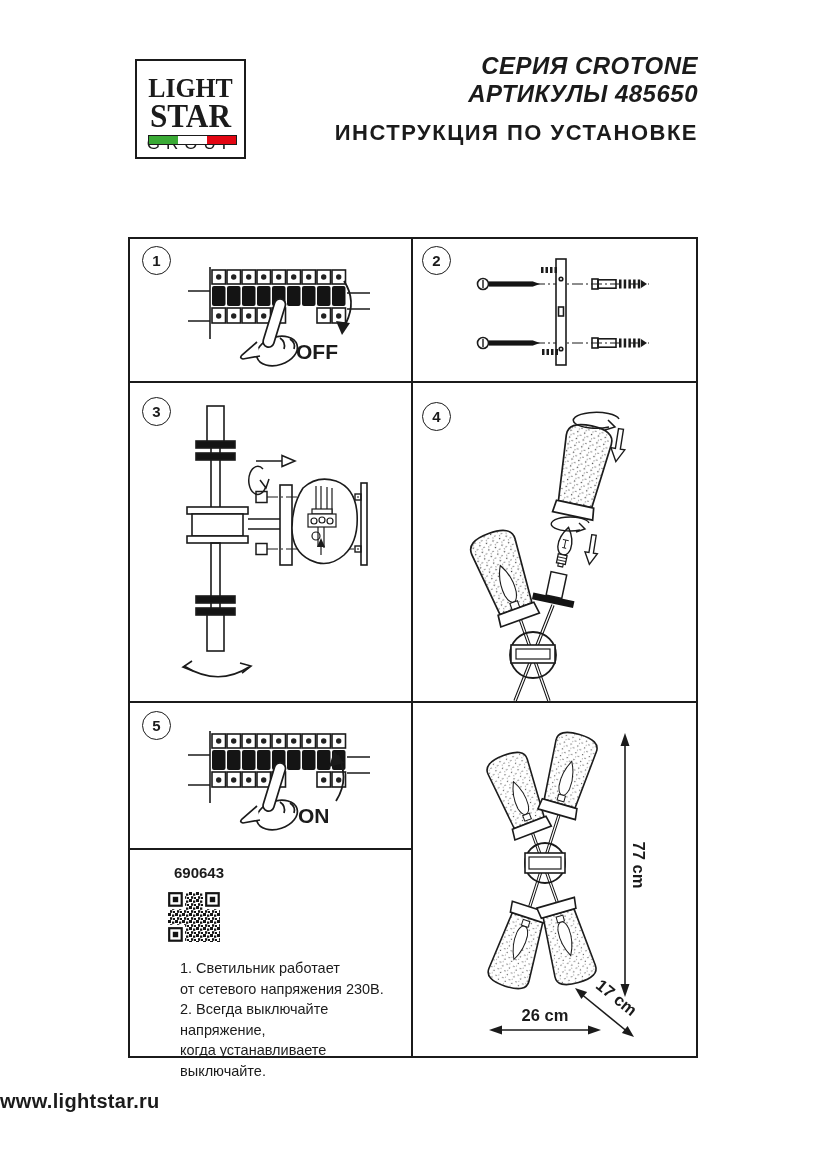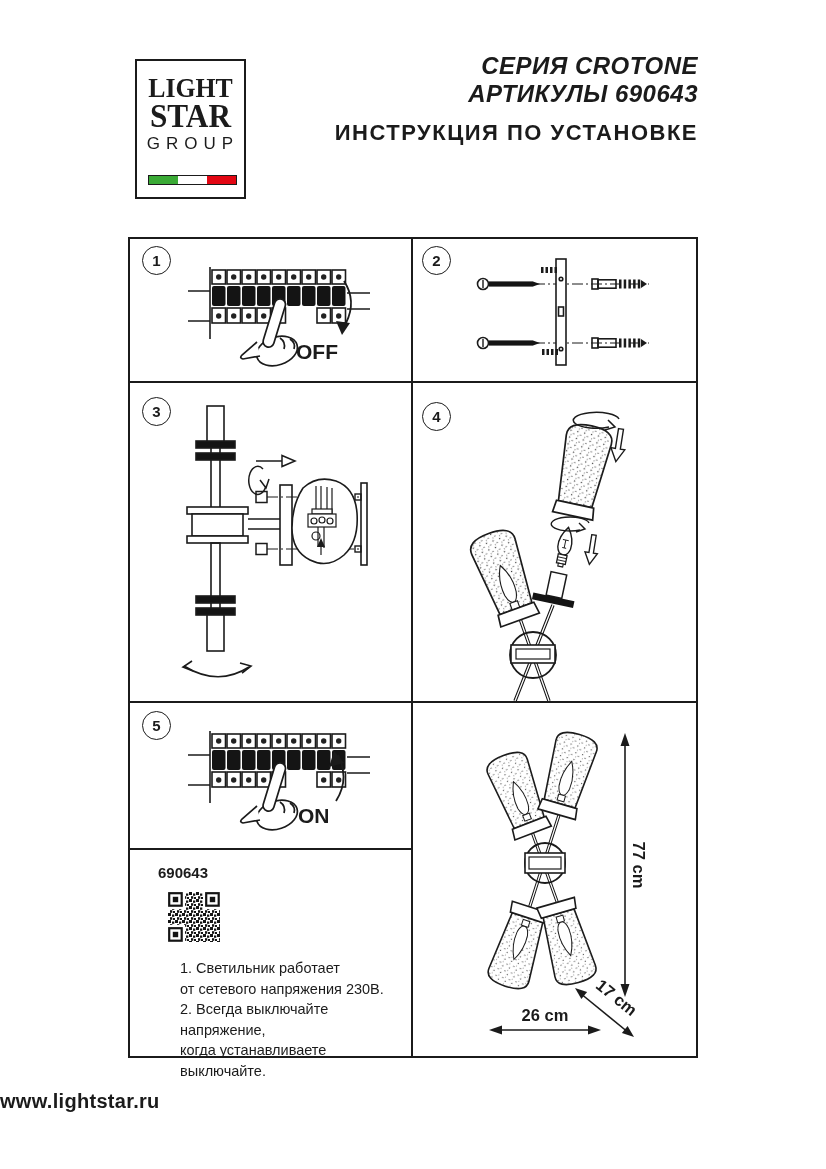--- a/index.html
+++ b/index.html
@@ -1,19 +1,19 @@
 <!DOCTYPE html>
 <html><head>
 <meta charset="utf-8">
 <style>
   html,body{margin:0;padding:0;background:#e8e8e8;}
   .page{position:relative;width:826px;height:1169px;background:#ffffff;margin:0 auto;
         font-family:"Liberation Sans",sans-serif;color:#1b1b1b;overflow:hidden;}
   
-  .logo-box{position:absolute;left:135px;top:59px;width:111px;height:140px;
+  .logo-box{position:absolute;left:135px;top:59px;width:111px;height:100px;
             border:2px solid #1b1b1b;box-sizing:border-box;text-align:center;}
   .logo-word1{margin-top:14px;font-family:"Liberation Serif",serif;font-weight:700;
               font-size:28px;line-height:26px;letter-spacing:0px;transform:scaleX(.92);}
   .logo-word2{font-family:"Liberation Serif",serif;font-weight:700;font-size:34px;
               line-height:30px;transform:scaleX(.92);}
   .logo-word3{font-size:17px;letter-spacing:6px;margin-top:3px;margin-left:5px;font-weight:400;}
   .logo-flag{position:absolute;left:11px;bottom:12px;width:87px;height:8px;
              border:1.5px solid #1b1b1b;display:flex;}
   .logo-flag span{flex:1;height:100%;}
   .hdr-right{position:absolute;right:128px;top:52px;text-align:right;font-weight:700;
@@ -29,21 +29,21 @@
   .c3{left:0;top:144px;width:283px;height:320px;border-right:2px solid #1b1b1b;border-bottom:2px solid #1b1b1b;}
   .c4{left:283px;top:144px;width:283px;height:320px;border-bottom:2px solid #1b1b1b;}
   .c5{left:0;top:464px;width:283px;height:147px;border-right:2px solid #1b1b1b;border-bottom:2px solid #1b1b1b;}
   .c6{left:0;top:611px;width:283px;height:206px;border-right:2px solid #1b1b1b;}
   .c7{left:283px;top:464px;width:283px;height:353px;}
   .badge{position:absolute;width:27px;height:27px;border:1.7px solid #1b1b1b;border-radius:50%;
          display:flex;align-items:center;justify-content:center;font-size:15px;font-weight:700;
          background:#fff;z-index:3;}
   .ill{position:absolute;left:0;top:0;}
   
-  .article-no{position:absolute;left:28px;top:14px;font-size:15px;font-weight:700;}
+  .article-no{position:absolute;left:44px;top:14px;font-size:15px;font-weight:700;}
   .qr{position:absolute;left:38px;top:42px;}
   .notes{position:absolute;left:38px;top:108px;font-size:14.5px;line-height:20.5px;margin-left:12px;}
   
   .footer{position:absolute;left:0;top:1090px;width:100%;text-align:left;
           font-size:20px;font-weight:700;letter-spacing:.3px;}
   svg text{font-family:"Liberation Sans",sans-serif;}
 </style>
 </head>
 <body>
 
@@ -55,21 +55,21 @@
     <div class="logo-word3">GROUP</div>
     <div class="logo-flag">
       <span style="background:#3aaa35;"></span>
       <span style="background:#ffffff;"></span>
       <span style="background:#e30613;"></span>
     </div>
   </div>
 
   <div class="hdr-right">
     <div>СЕРИЯ CROTONE</div>
-    <div>АРТИКУЛЫ 690643</div>
+    <div>АРТИКУЛЫ 485650</div>
   </div>
 
   <div class="hdr-instr">
     <div>ИНСТРУКЦИЯ ПО УСТАНОВКЕ</div>
   </div>
 
   <div class="grid">
 
     <div class="cell c1">
       <div class="badge" style="left:12px;top:7px;">

